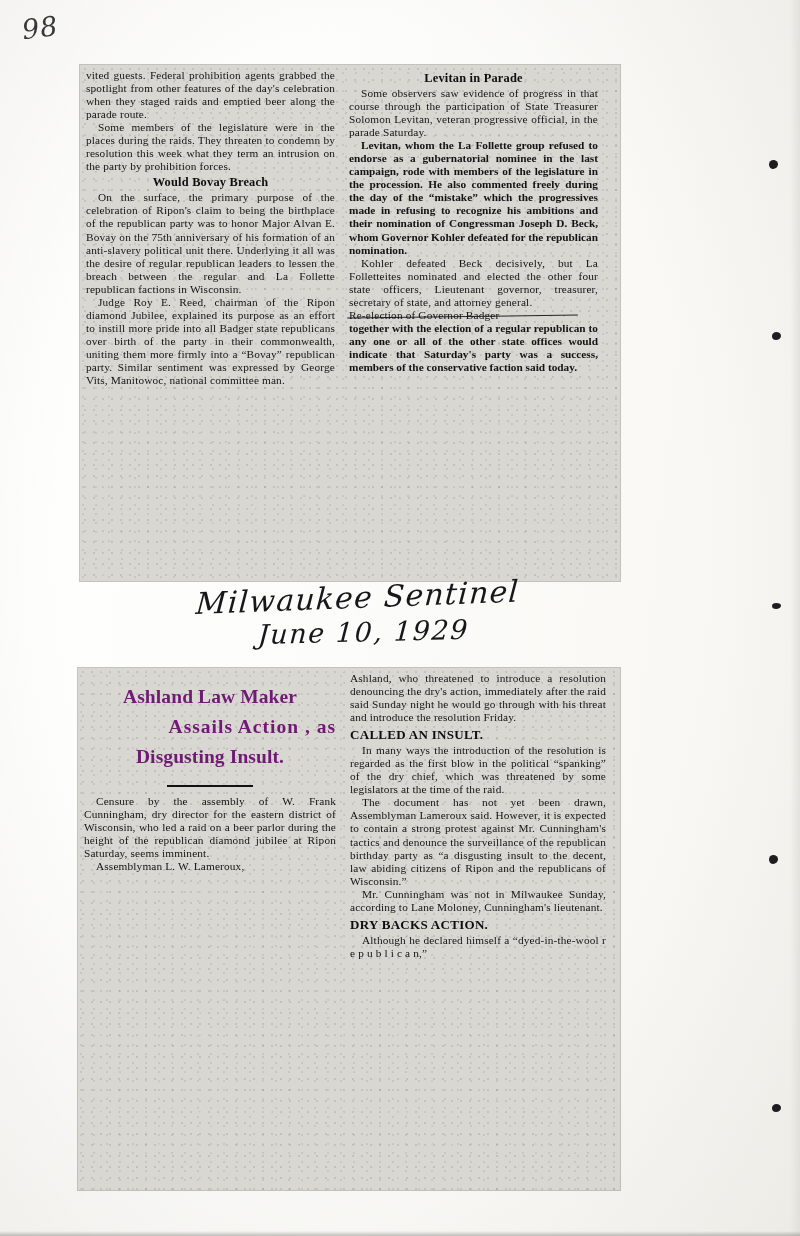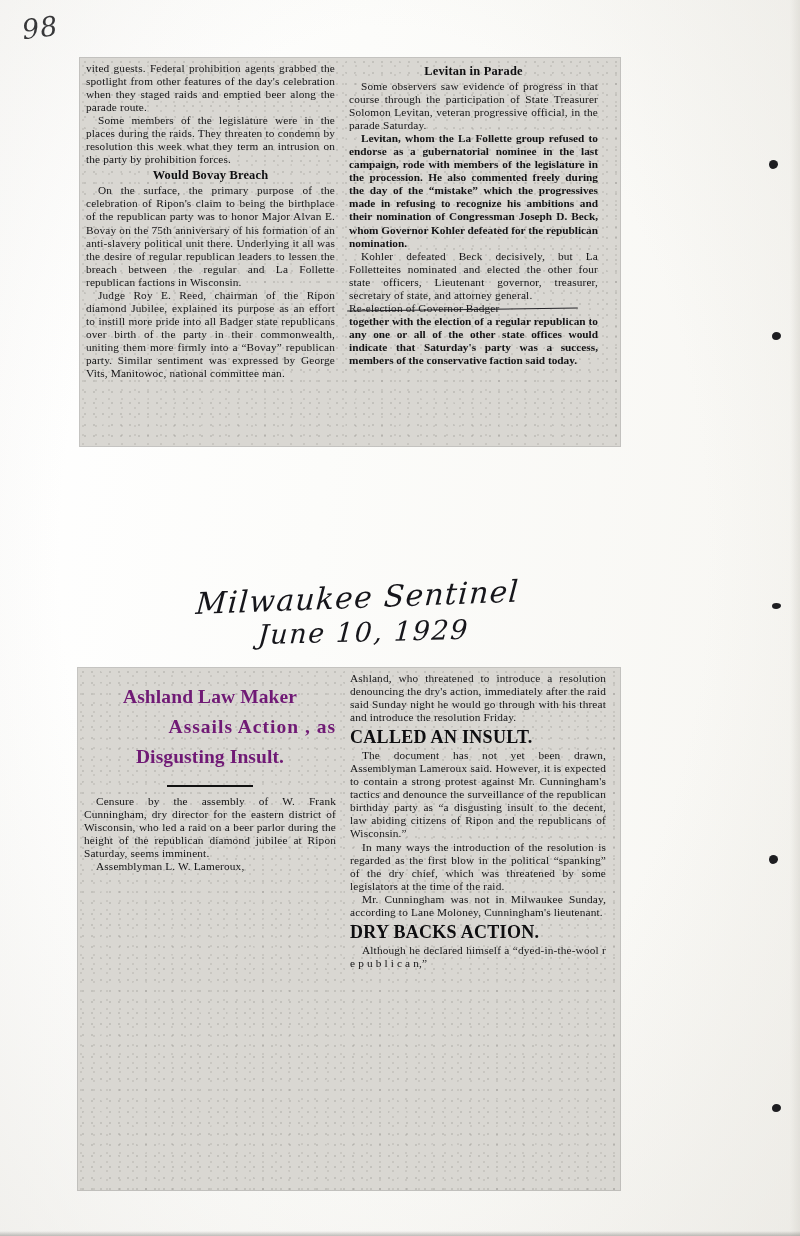--- a/index.html
+++ b/index.html
@@ -65,23 +65,23 @@
       radial-gradient(circle at 54% 37%, rgba(90,88,85,.18) 0 1px, transparent 1px),
       radial-gradient(circle at 23% 88%, rgba(90,88,85,.14) 0 1px, transparent 1px);
     background-size: 11px 13px, 17px 15px, 14px 19px, 21px 16px, 9px 11px, 13px 9px;
     opacity: .85;
     mix-blend-mode: multiply;
   }
 
   
   #clip-top {
     left: 80px;
-    top: 58px;
+    top: 65px;
     width: 540px;
-    height: 388px;
+    height: 516px;
   }
   #clip-top .cols {
     position: relative;
     display: flex;
     gap: 14px;
     padding: 4px 6px 0 6px;
     z-index: 2;
   }
   #clip-top .col {
     width: 249px;
@@ -112,21 +112,21 @@
     font-family: "Liberation Serif", serif;
     font-weight: bold;
     font-size: 12.4px;
     text-align: center;
     margin: 2px 0 1px 0;
     letter-spacing: .2px;
   }
   .subhead-l {
     font-family: "Liberation Serif", serif;
     font-weight: bold;
-    font-size: 18px;
+    font-size: 13px;
     text-align: left;
     margin: 3px 0 1px 0;
     letter-spacing: .3px;
   }
 
   
   .struck {
     position: relative;
   }
   .struck::before {
@@ -338,22 +338,22 @@
       </div>
 
       <div class="col-right">
         <div class="news-body">
           <p class="no-indent">Ashland, who threatened to introduce a resolution denouncing the dry's action, immediately after the raid said Sunday night he would go through with his threat and introduce the resolution Friday.</p>
         </div>
 
         <div class="subhead-l">CALLED AN INSULT.</div>
 
         <div class="news-body">
+          <p>In many ways the introduction of the resolution is regarded as the first blow in the political “spanking” of the dry chief, which was threatened by some legislators at the time of the raid.</p>
           <p>The document has not yet been drawn, Assemblyman Lameroux said. However, it is expected to contain a strong protest against Mr. Cunningham's tactics and denounce the surveillance of the republican birthday party as “a disgusting insult to the decent, law abiding citizens of Ripon and the republicans of Wisconsin.”</p>
-          <p>In many ways the introduction of the resolution is regarded as the first blow in the political “spanking” of the dry chief, which was threatened by some legislators at the time of the raid.</p>
           <p>Mr. Cunningham was not in Milwaukee Sunday, according to Lane Moloney, Cunningham's lieutenant.</p>
         </div>
 
         <div class="subhead-l">DRY BACKS ACTION.</div>
 
         <div class="news-body">
           <p>Although he declared himself a “dyed-in-the-wool  r e p u b l i c a n,”</p>
         </div>
       </div>
 

